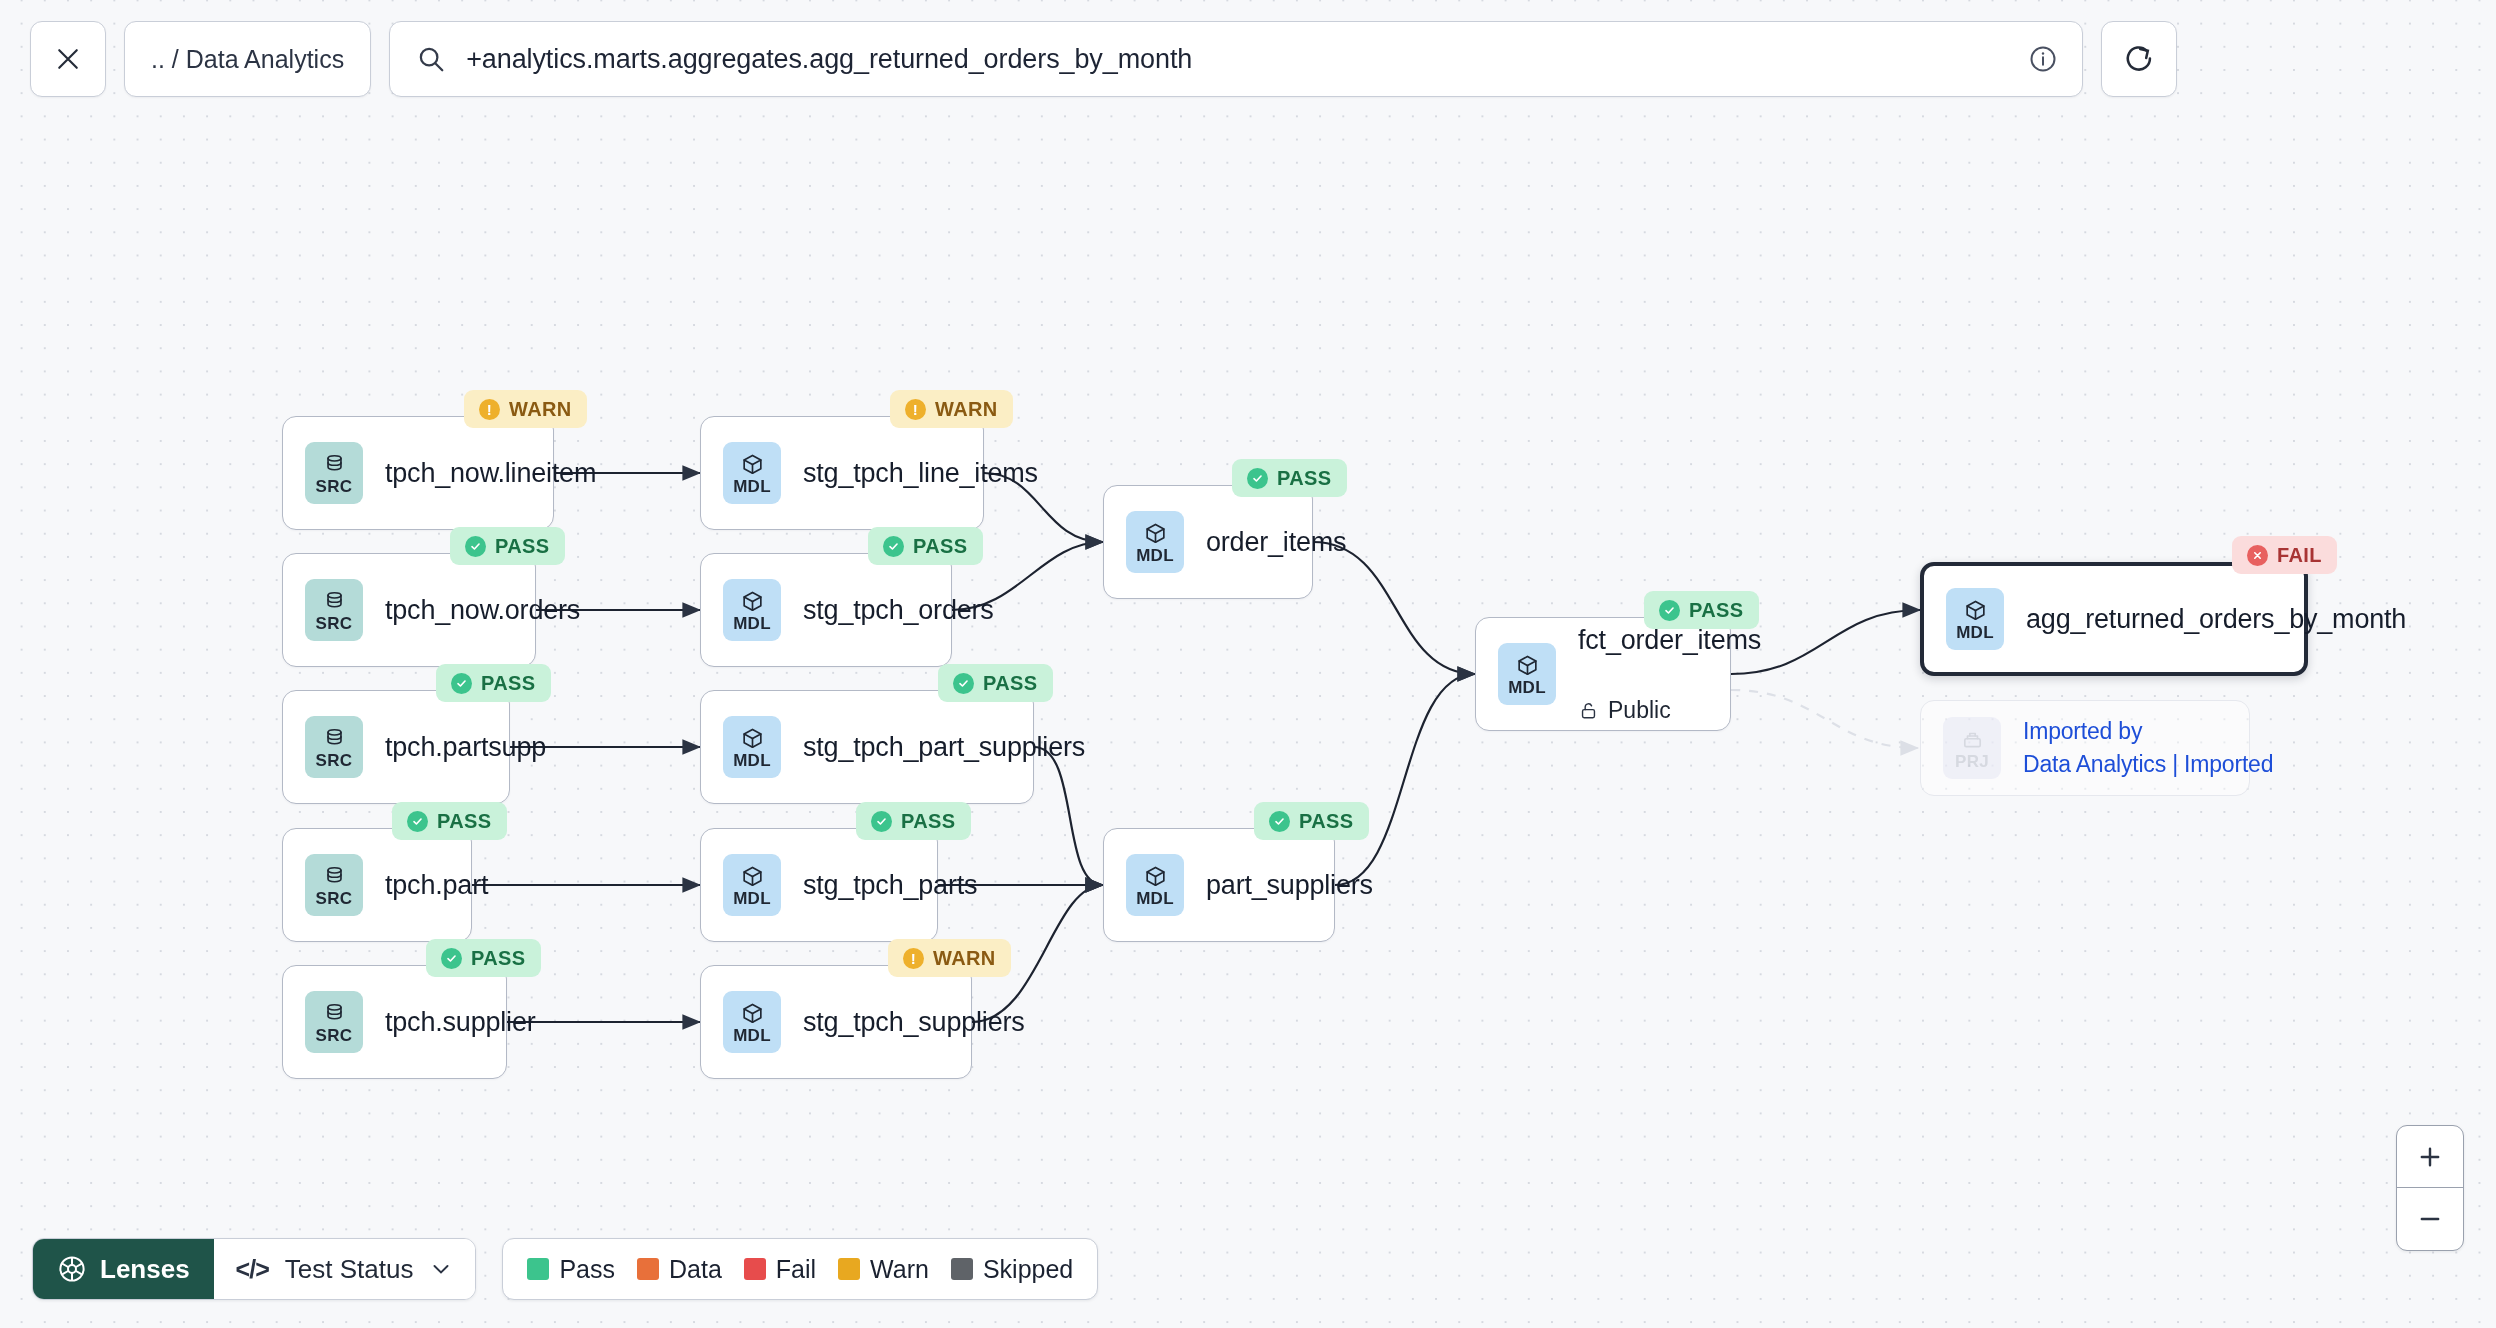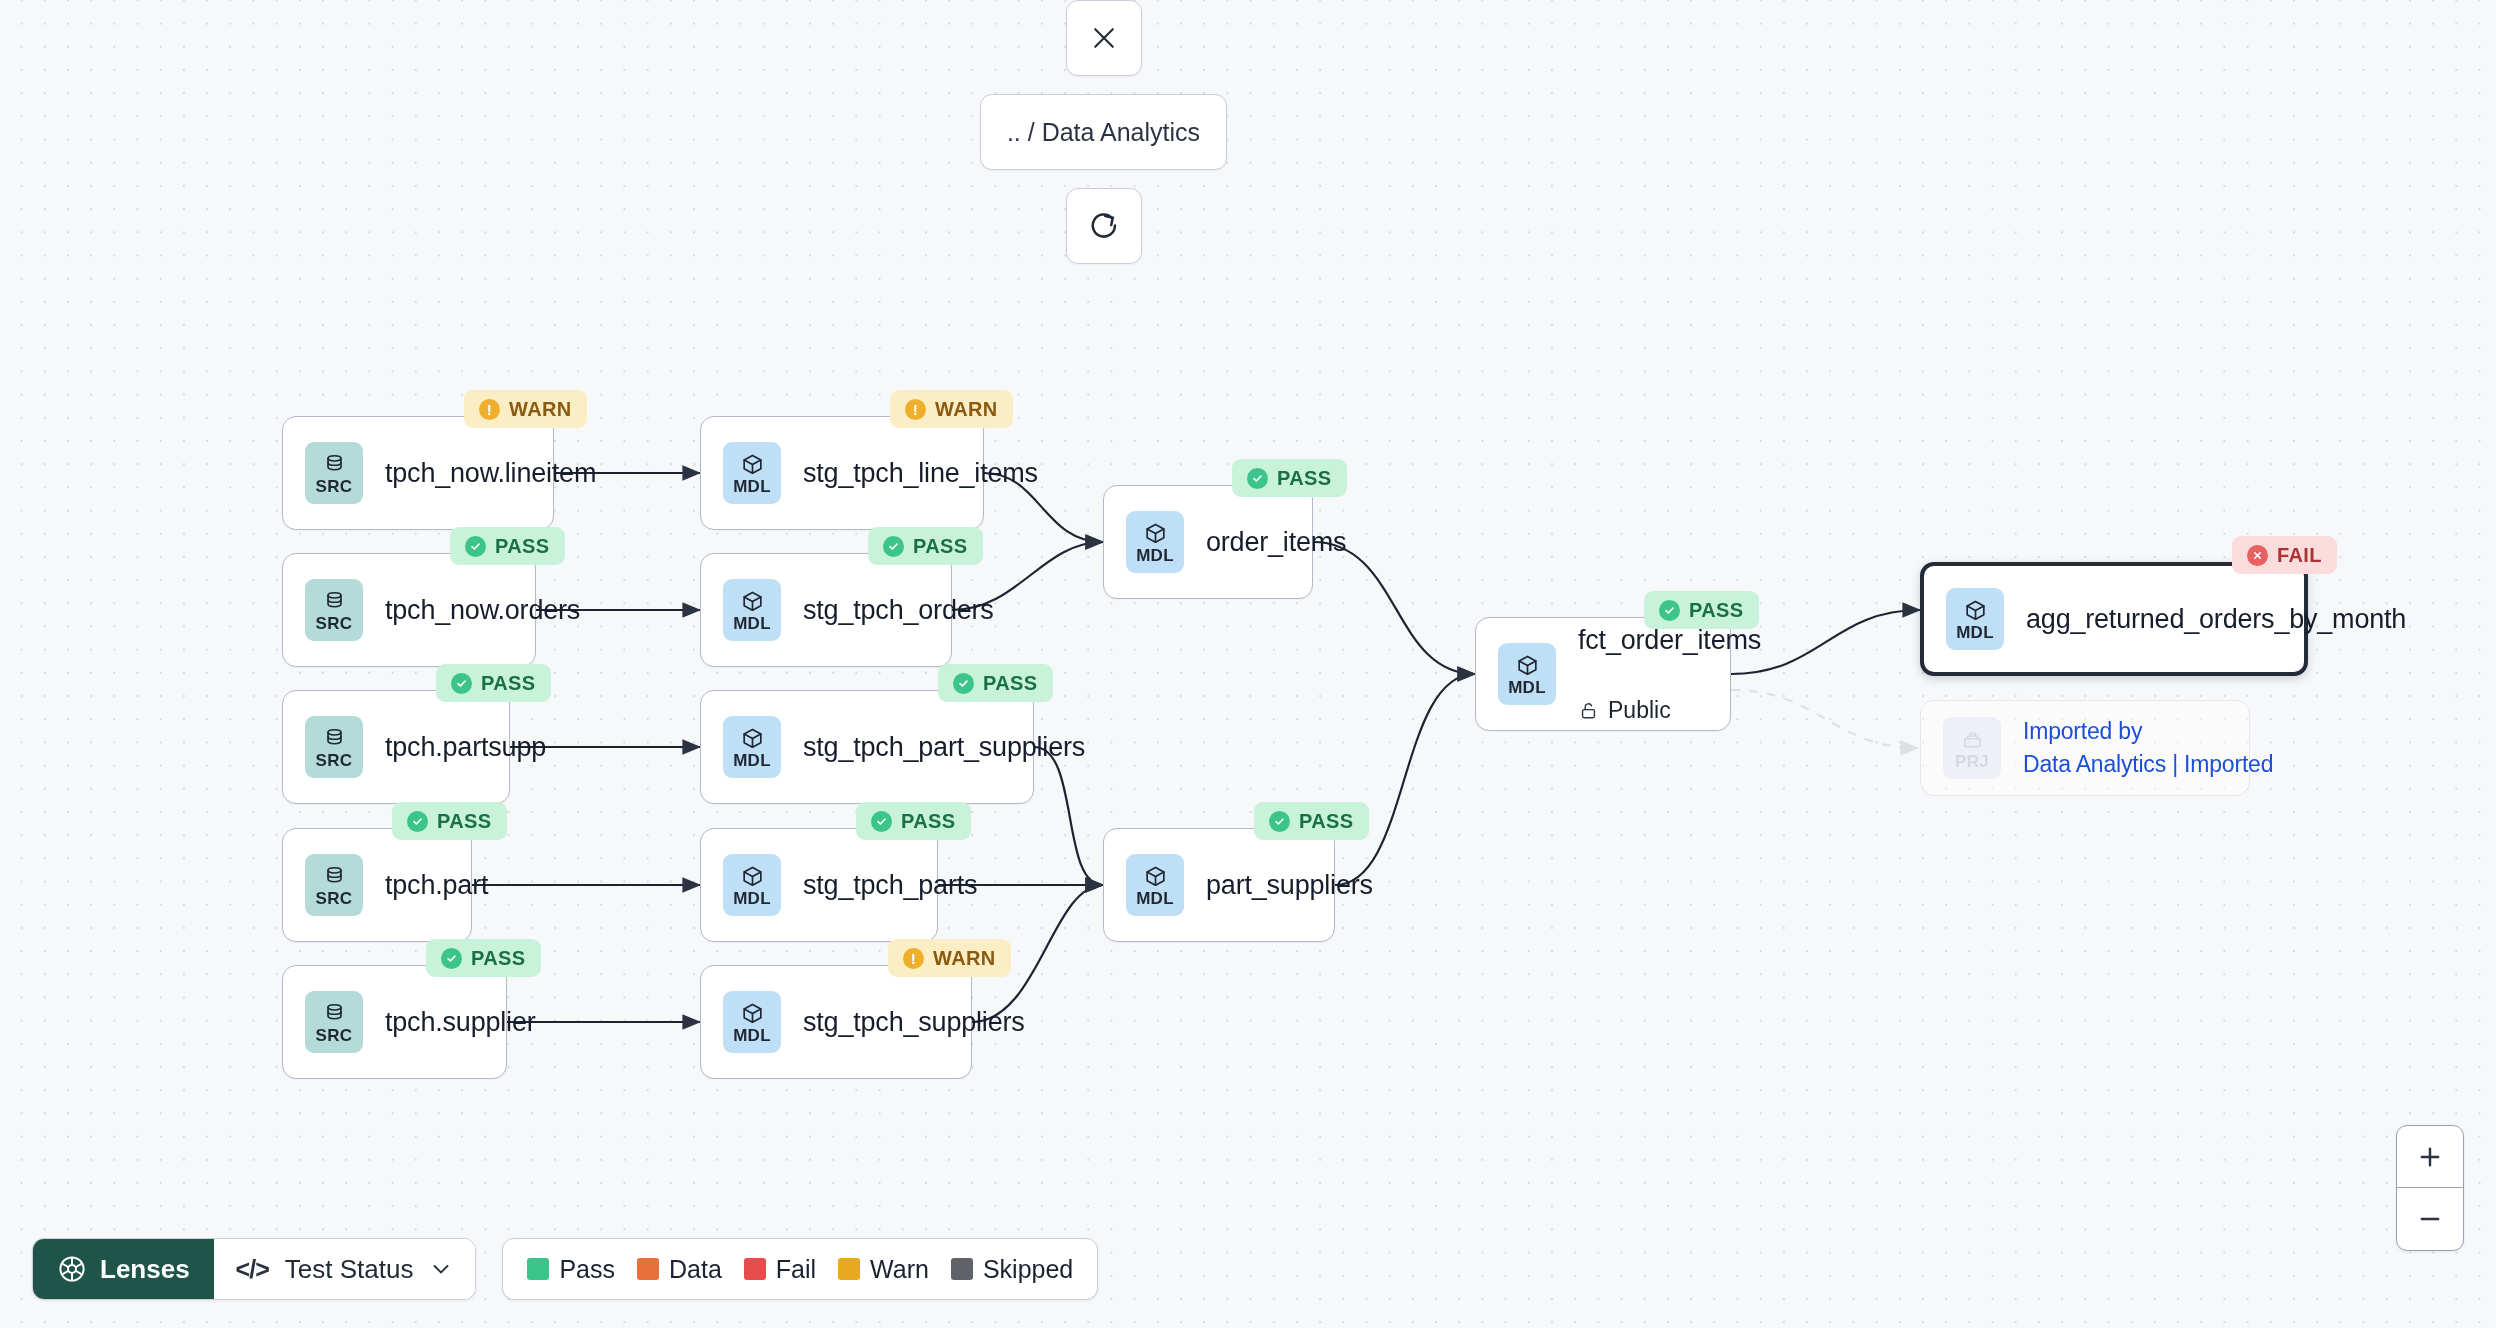--- a/index.html
+++ b/index.html
@@ -20,21 +20,20 @@
     background-position: 10px 12px;
   }
 
   
   #topbar {
     position: absolute; left: 0; top: 0;
     width: 2207px; height: 118px;
     display: flex; align-items: center;
     padding: 0 30px; gap: 18px;
     z-index: 40;
-    flex-direction: column;
   }
   .tb-btn {
     background: #ffffff;
     border: 1.6px solid #c9ced8;
     border-radius: 12px;
     height: 76px;
     display: flex; align-items: center; justify-content: center;
     box-shadow: 0 1px 2px rgba(16,24,40,.05);
     flex: none;
   }
@@ -543,20 +542,32 @@
     <div id="close-btn" class="tb-btn">
       <svg viewBox="0 0 24 24" fill="none" stroke="#242b38" stroke-width="1.7" stroke-linecap="round">
         <path d="M5 5 L19 19 M19 5 L5 19"></path>
       </svg>
     </div>
 
     <div id="breadcrumb" class="tb-btn">
       <span>.. / Data Analytics</span>
     </div>
 
+    <div id="searchbar">
+      <svg id="search-icon" viewBox="0 0 24 24" fill="none" stroke="currentColor" stroke-width="1.8" stroke-linecap="round">
+        <circle cx="10.5" cy="10.5" r="6.6"></circle>
+        <path d="M15.4 15.4 L21 21"></path>
+      </svg>
+      <span id="search-text" title="Search lineage">+analytics.marts.aggregates.agg_returned_orders_by_month</span>
+      <svg id="info-icon" viewBox="0 0 24 24" fill="none" stroke="currentColor" stroke-width="1.6" stroke-linecap="round">
+        <circle cx="12" cy="12" r="9.2"></circle>
+        <path d="M12 10.6 L12 16.6"></path>
+        <circle cx="12" cy="7.6" r="0.95" fill="currentColor" stroke="none"></circle>
+      </svg>
+    </div>
 
     <div id="refresh-btn" class="tb-btn">
       <svg viewBox="0 0 24 24" fill="none" stroke="#242b38" stroke-width="1.9" stroke-linecap="round">
         <path d="M20.2 11.6 a8.3 8.3 0 1 1 -2.6 -6"></path>
         <path d="M12.9 4.6 L18.6 5.8 L17.4 11.3"></path>
       </svg>
     </div>
   </div>
 
   <div id="bottombar">

